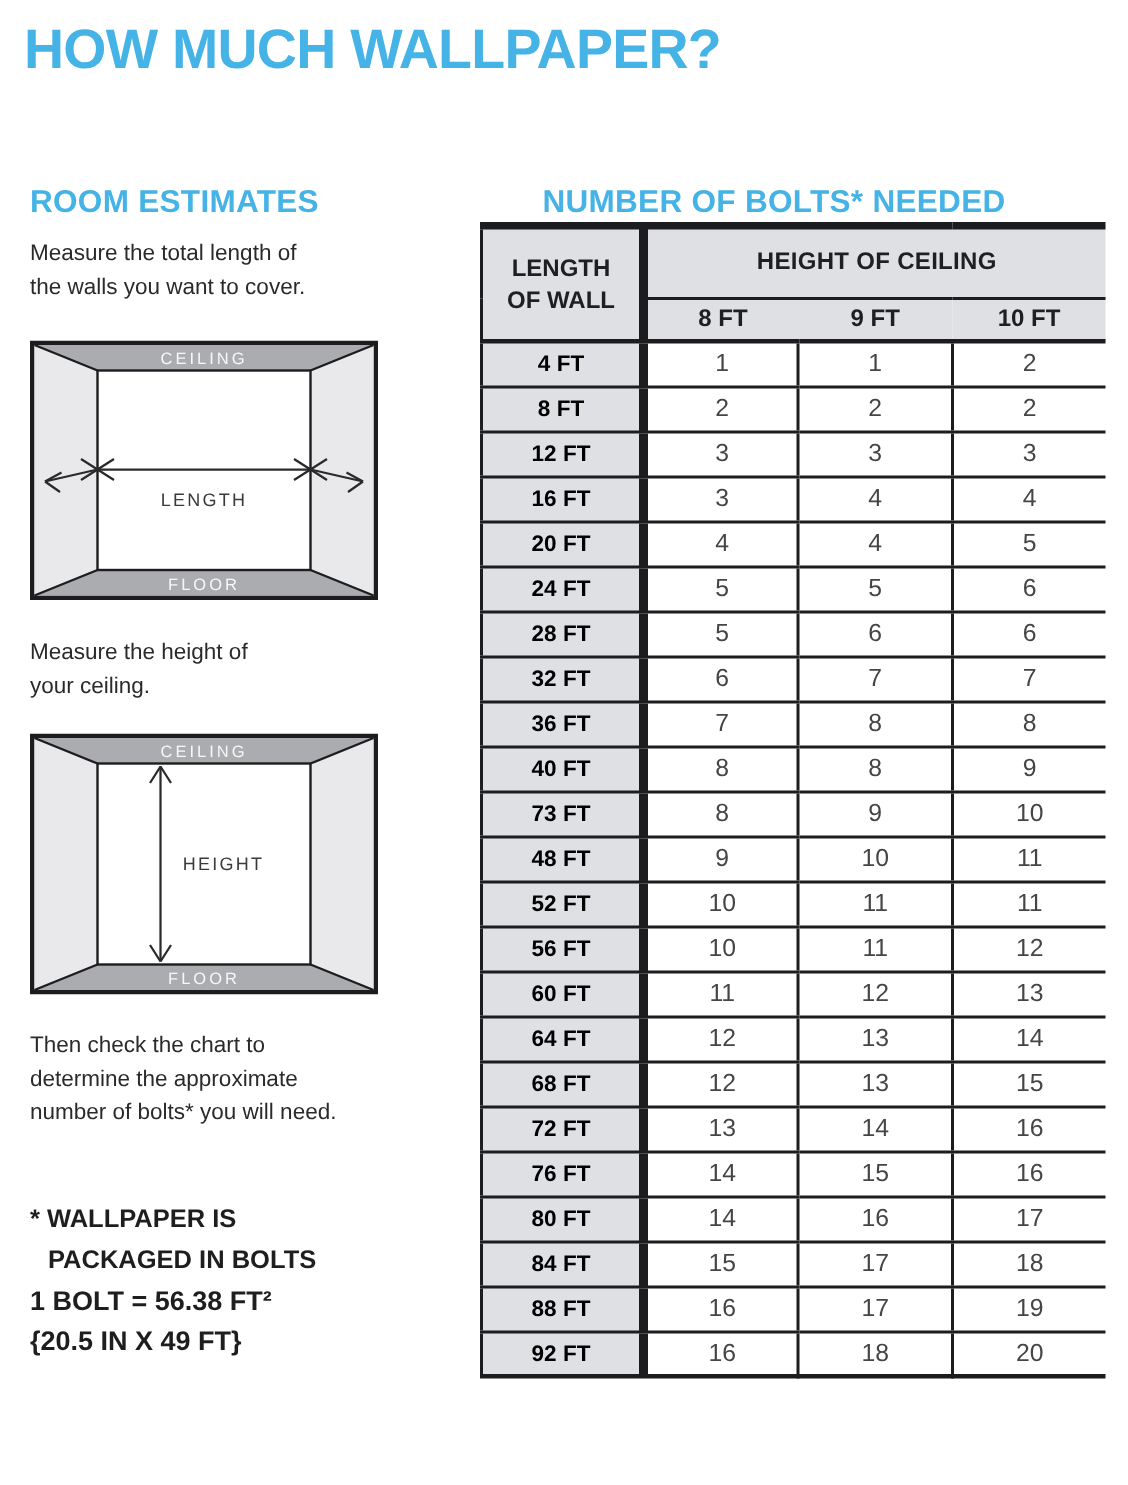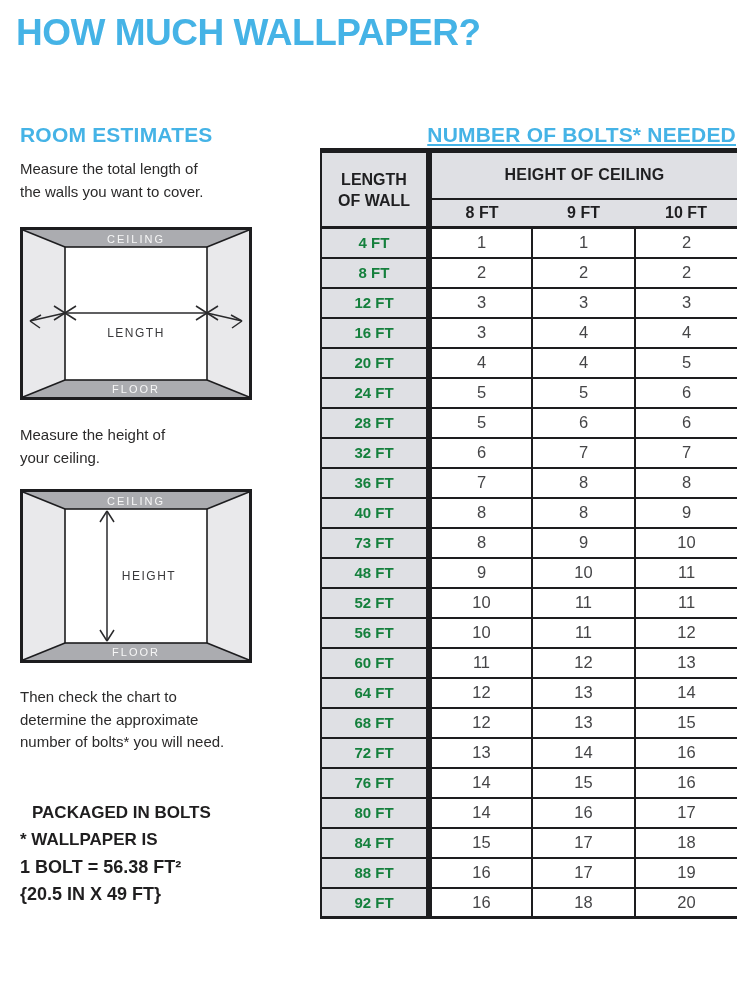--- a/index.html
+++ b/index.html
@@ -17,21 +17,21 @@
     font-family:"Liberation Sans",sans-serif;color:var(--text);
   }
   .page-title{
     position:absolute;left:16px;top:12px;
     font-size:37px;font-weight:bold;letter-spacing:-0.5px;color:var(--accent);
   }
   .section-heading{
     position:absolute;font-size:21px;font-weight:bold;letter-spacing:0.2px;color:var(--accent);
   }
   .room-heading{left:20px;top:123px;}
-  .table-heading{left:320px;top:123px;width:416px;text-align:right;text-decoration:underline;}
+  .table-heading{left:308px;top:123px;width:416px;text-align:center;}
   .para{
     position:absolute;left:20px;width:290px;
     font-size:15px;line-height:22.5px;color:var(--text);white-space:pre-line;
   }
   .para-length{top:158px;}
   .para-height{top:424px;}
   .para-chart{top:686px;}
   .diagram{position:absolute;left:20px;}
   .diagram-length{top:227px;}
   .diagram-height{top:489px;}
@@ -58,21 +58,21 @@
   .bolts-table thead th{
     background:var(--cellgray);color:#1f1f21;font-weight:bold;font-size:16px;
   }
   .corner-header{
     width:108px;border-right:6px solid var(--line);border-bottom:3px solid var(--line);
     white-space:pre-line;line-height:21px;
   }
   .group-header{height:48px;border-bottom:2px solid var(--line);letter-spacing:0.2px;}
   .subhead th{height:29px;border-bottom:3px solid var(--line);font-size:15px;}
   .bolts-table tbody th{
-    background:var(--cellgray);color:#15803d;font-weight:bold;font-size:15px;
+    background:var(--cellgray);color:#000000;font-weight:bold;font-size:15px;
     height:30px;border-right:6px solid var(--line);border-bottom:2px solid var(--line);
   }
   .bolts-table tbody td{
     background:#ffffff;color:#454547;font-size:16.5px;font-weight:normal;
     height:30px;border-bottom:2px solid var(--line);border-left:2px solid var(--line);
   }
   .bolts-table tbody td:first-of-type{border-left:none;}
   
   .svg-band-label{
     fill:#f7f7f7;font-family:"Liberation Sans",sans-serif;font-size:11px;letter-spacing:2px;
@@ -145,22 +145,22 @@
       <path d="M87,152 L80,141 M87,152 L94,141"></path>
     </g>
     <text x="129" y="91" text-anchor="middle" class="svg-dim-label">HEIGHT</text>
   </svg>
 
   <p class="para para-chart">Then check the chart to
 determine the approximate
 number of bolts* you will need.</p>
 
   <p class="footnote">
+    <span class="fline">* WALLPAPER IS</span>
     <span class="fline indent">PACKAGED IN BOLTS</span>
-    <span class="fline">* WALLPAPER IS</span>
   </p>
 
   <p class="bolt-info">
     <span class="fline">1 BOLT = 56.38 FT²</span>
     <span class="fline">{20.5 IN X 49 FT}</span>
   </p>
 
   <table class="bolts-table">
     <colgroup>
       <col style="width:108px">

